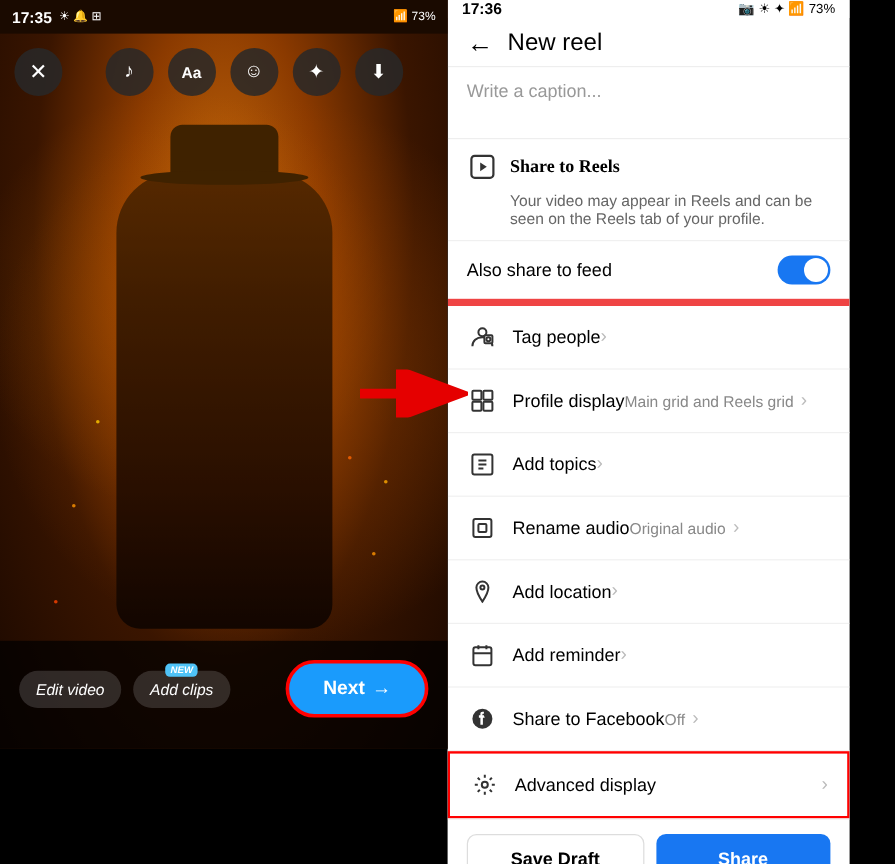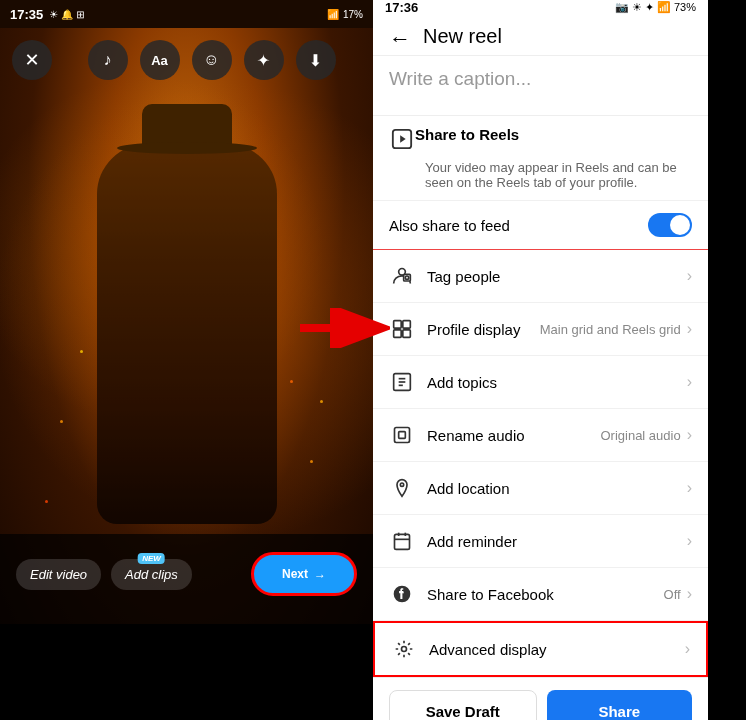--- a/index.html
+++ b/index.html
@@ -178,21 +178,21 @@
       font-size: 8px;
       font-weight: bold;
       padding: 1px 4px;
       border-radius: 4px;
     }
     .btn-next {
       background: #1a9bfc;
       border: none;
       border-radius: 24px;
       color: white;
-      font-size: 12px;
+      font-size: 16px;
       font-weight: 600;
       padding: 12px 28px;
       cursor: pointer;
       border: 3px solid red;
       display: flex;
       gap: 6px;
     }
 
     
     .right-panel {
@@ -244,21 +244,21 @@
       color: #000;
     }
 
     .caption-area {
       padding: 12px 16px;
       border-bottom: 1px solid #eee;
       min-height: 60px;
     }
     .caption-placeholder {
       color: #999;
-      font-size: 19px;
+      font-size: 15px;
     }
     .section-icon {
       width: 26px;
       height: 26px;
       display: flex;
       align-items: center;
       justify-content: center;
       font-size: 18px;
       color: #333;
     }
@@ -272,21 +272,21 @@
       color: #666;
       padding: 4px 16px 10px 52px;
       border-bottom: 1px solid #f0f0f0;
     }
 
     .toggle-row {
       display: flex;
       align-items: center;
       justify-content: space-between;
       padding: 12px 16px;
-      border-bottom: 1px solid #ef4444;
+      border-bottom: 6px solid #ef4444;
     }
     .toggle-label {
       font-size: 15px;
       color: #000;
     }
     .toggle-switch {
       width: 44px;
       height: 24px;
       background: #1877f2;
       border-radius: 12px;
@@ -300,21 +300,20 @@
       top: 2px;
       width: 20px;
       height: 20px;
       background: white;
       border-radius: 50%;
     }
 
     .menu-row {
       display: flex;
       align-items: center;
-      justify-content: space-between;
       padding: 13px 16px;
       border-bottom: 1px solid #f0f0f0;
       cursor: pointer;
     }
     .menu-row-left {
       display: flex;
       align-items: center;
       gap: 12px;
     }
     .menu-icon {
@@ -424,21 +423,21 @@
       <div class="hat">
         <div class="hat-top"></div>
         <div class="hat-brim"></div>
       </div>
     </div>
   </div>
 
   <div class="left-panel status-bar" style="position:absolute;top:0;left:0;right:0;height:28px;display:flex;align-items:center;padding:0 10px;z-index:10;">
     <span class="time" style="color:white;font-size:13px;font-weight:600;">17:35</span>
     <span style="margin-left:6px;color:white;font-size:10px;">☀ 🔔 ⊞</span>
-    <span style="margin-left:auto;color:white;font-size:10px;">📶 17%</span>
+    <span style="margin-left:auto;color:white;font-size:10px;">📶 73%</span>
   </div>
 
   <div class="close-btn">
     <span>✕</span>
   </div>
 
   <div class="left-toolbar">
     <div class="toolbar-btn" style="margin-left:50px;">
       <span>♪</span>
     </div>
@@ -493,21 +492,21 @@
 
   <div class="right-header">
     <span class="back-btn">←</span>
     <span class="page-title">New reel</span>
   </div>
 
   <div class="caption-area">
     <span class="caption-placeholder">Write a caption...</span>
   </div>
 
-  <div style="display:flex;align-items:flex-start;padding:10px 16px 4px;">
+  <div style="display:flex;align-items:center;gap:10px;padding:10px 16px 4px;font-family:Liberation Serif, serif;">
     <span class="section-icon">
       <svg width="22" height="22" viewBox="0 0 24 24" fill="none" stroke="#333" stroke-width="2">
         <rect x="2" y="2" width="20" height="20" rx="3"></rect>
         <polygon points="10,8 16,12 10,16" fill="#333" stroke="none"></polygon>
       </svg>
     </span>
     <span class="section-label">Share to Reels</span>
   </div>
   <div class="section-sub">Your video may appear in Reels and can be seen on the Reels tab of your profile.</div>
 

